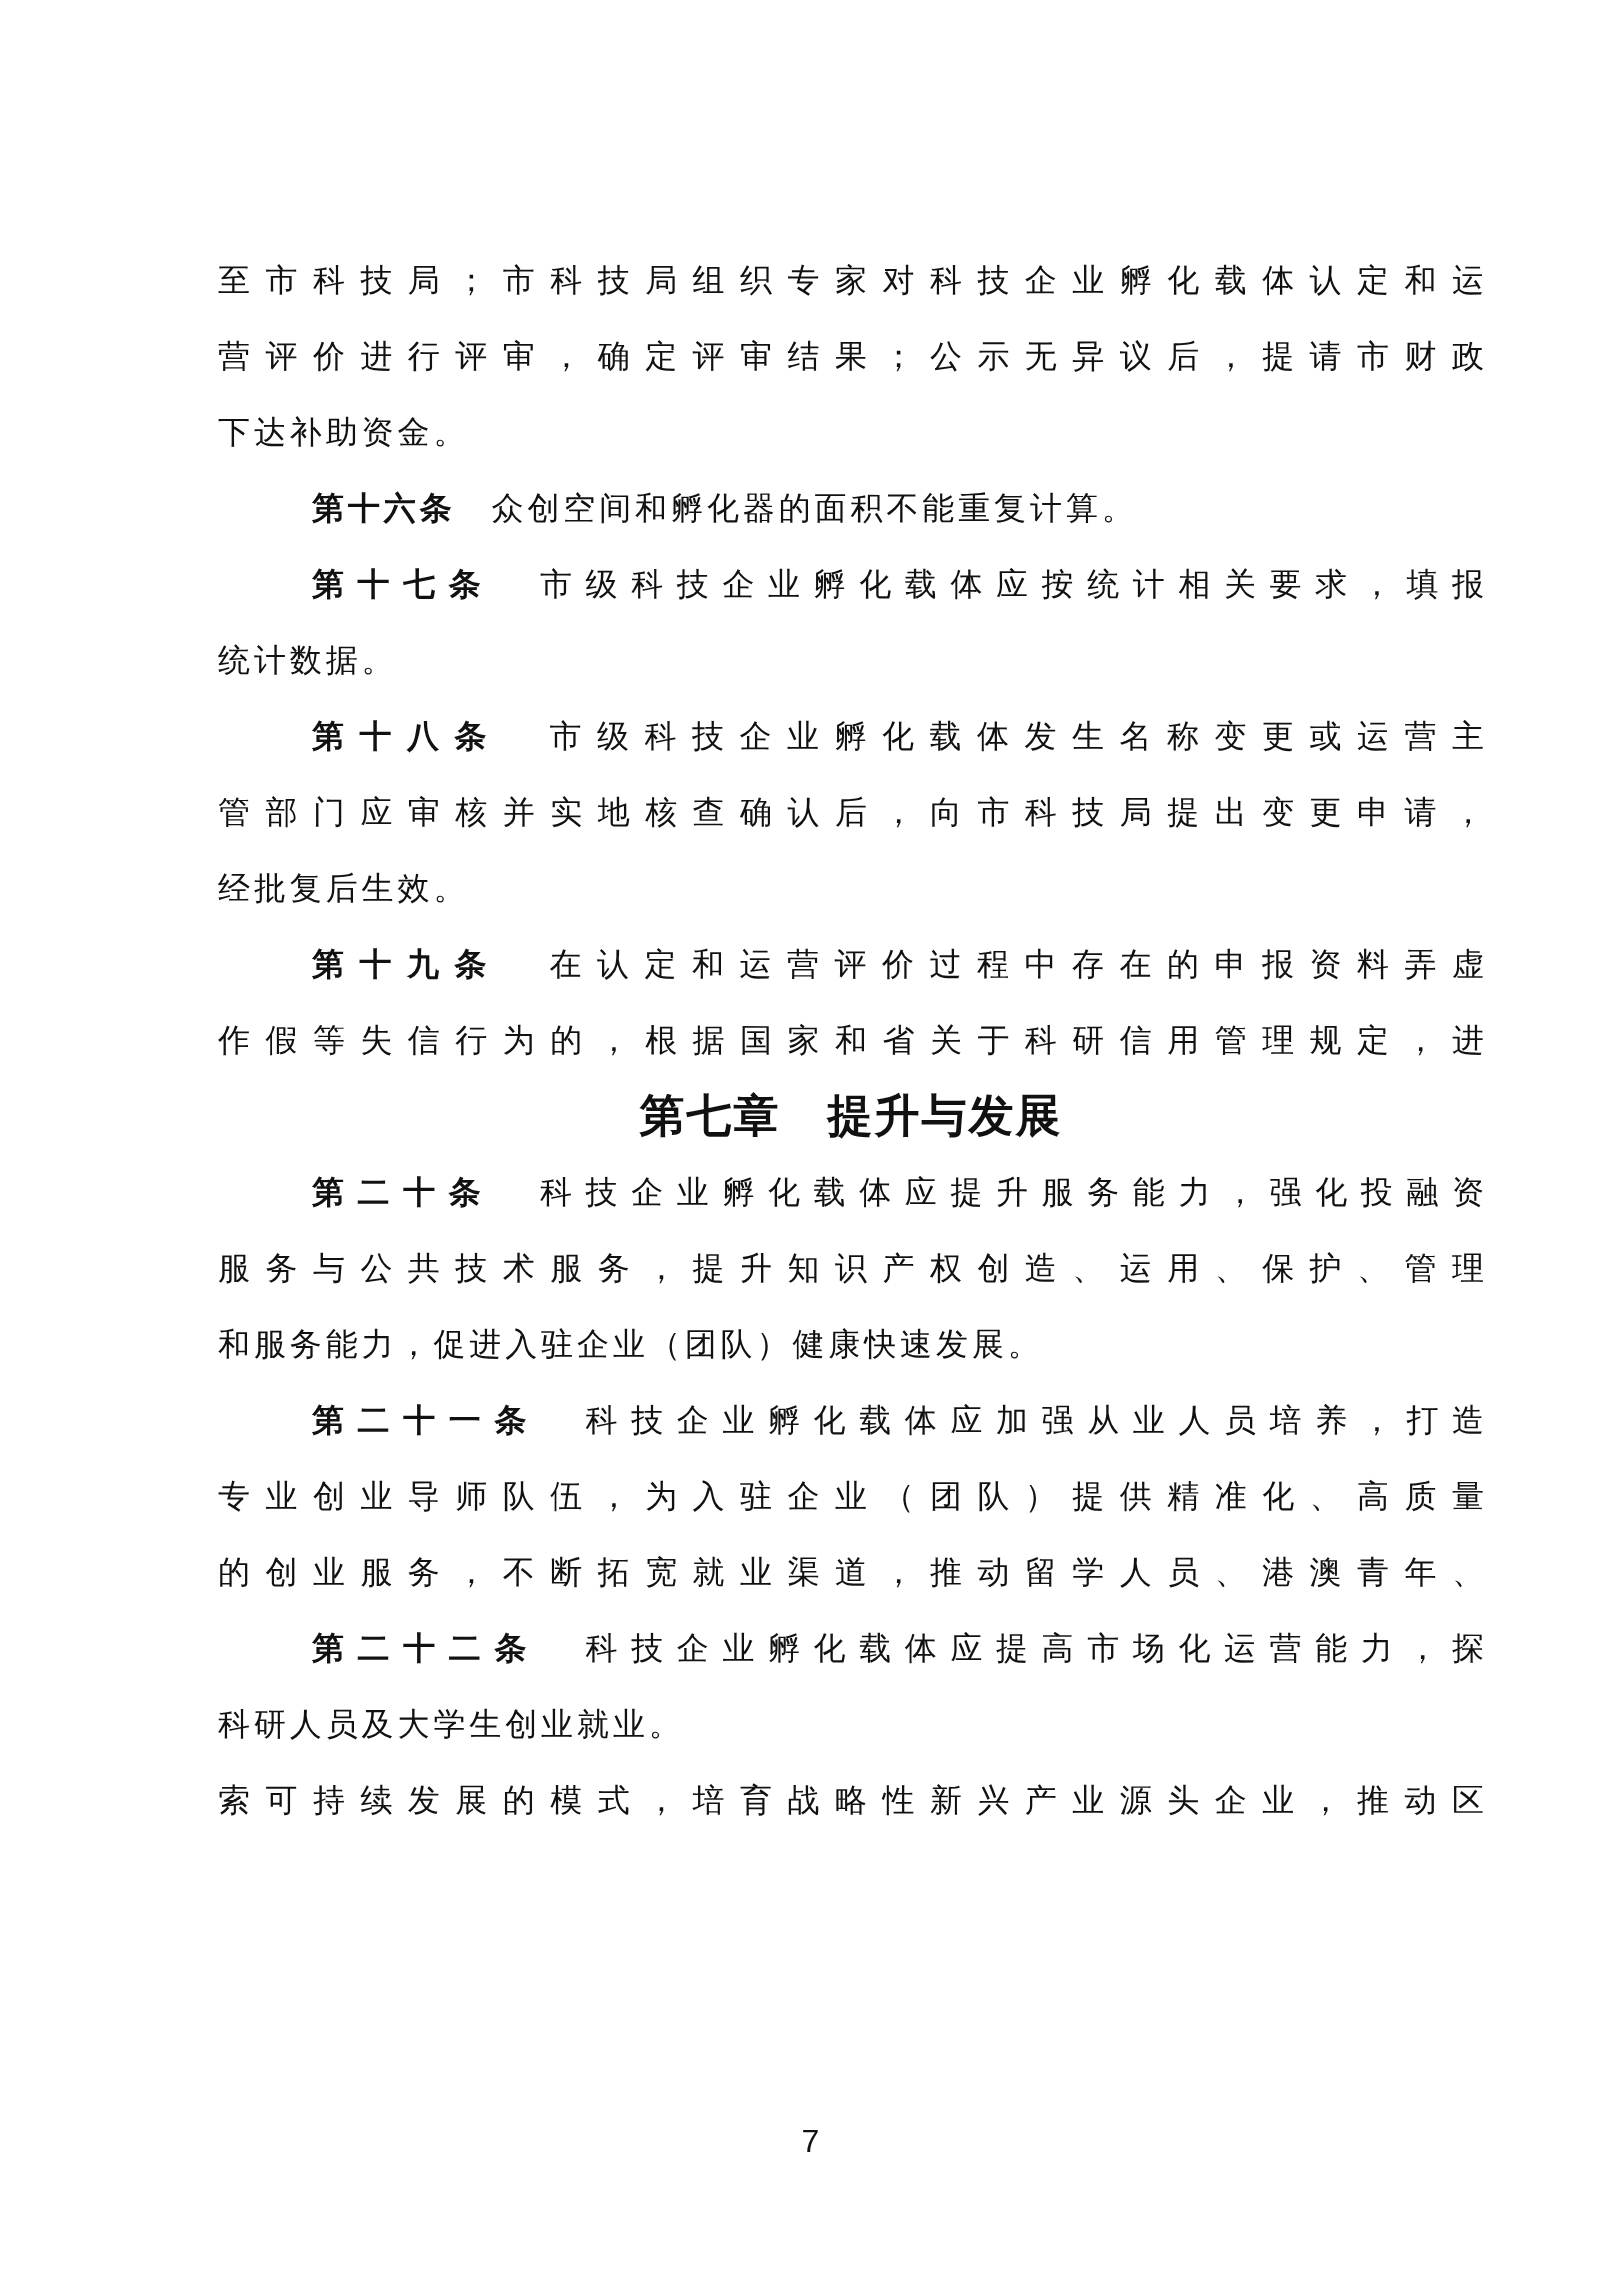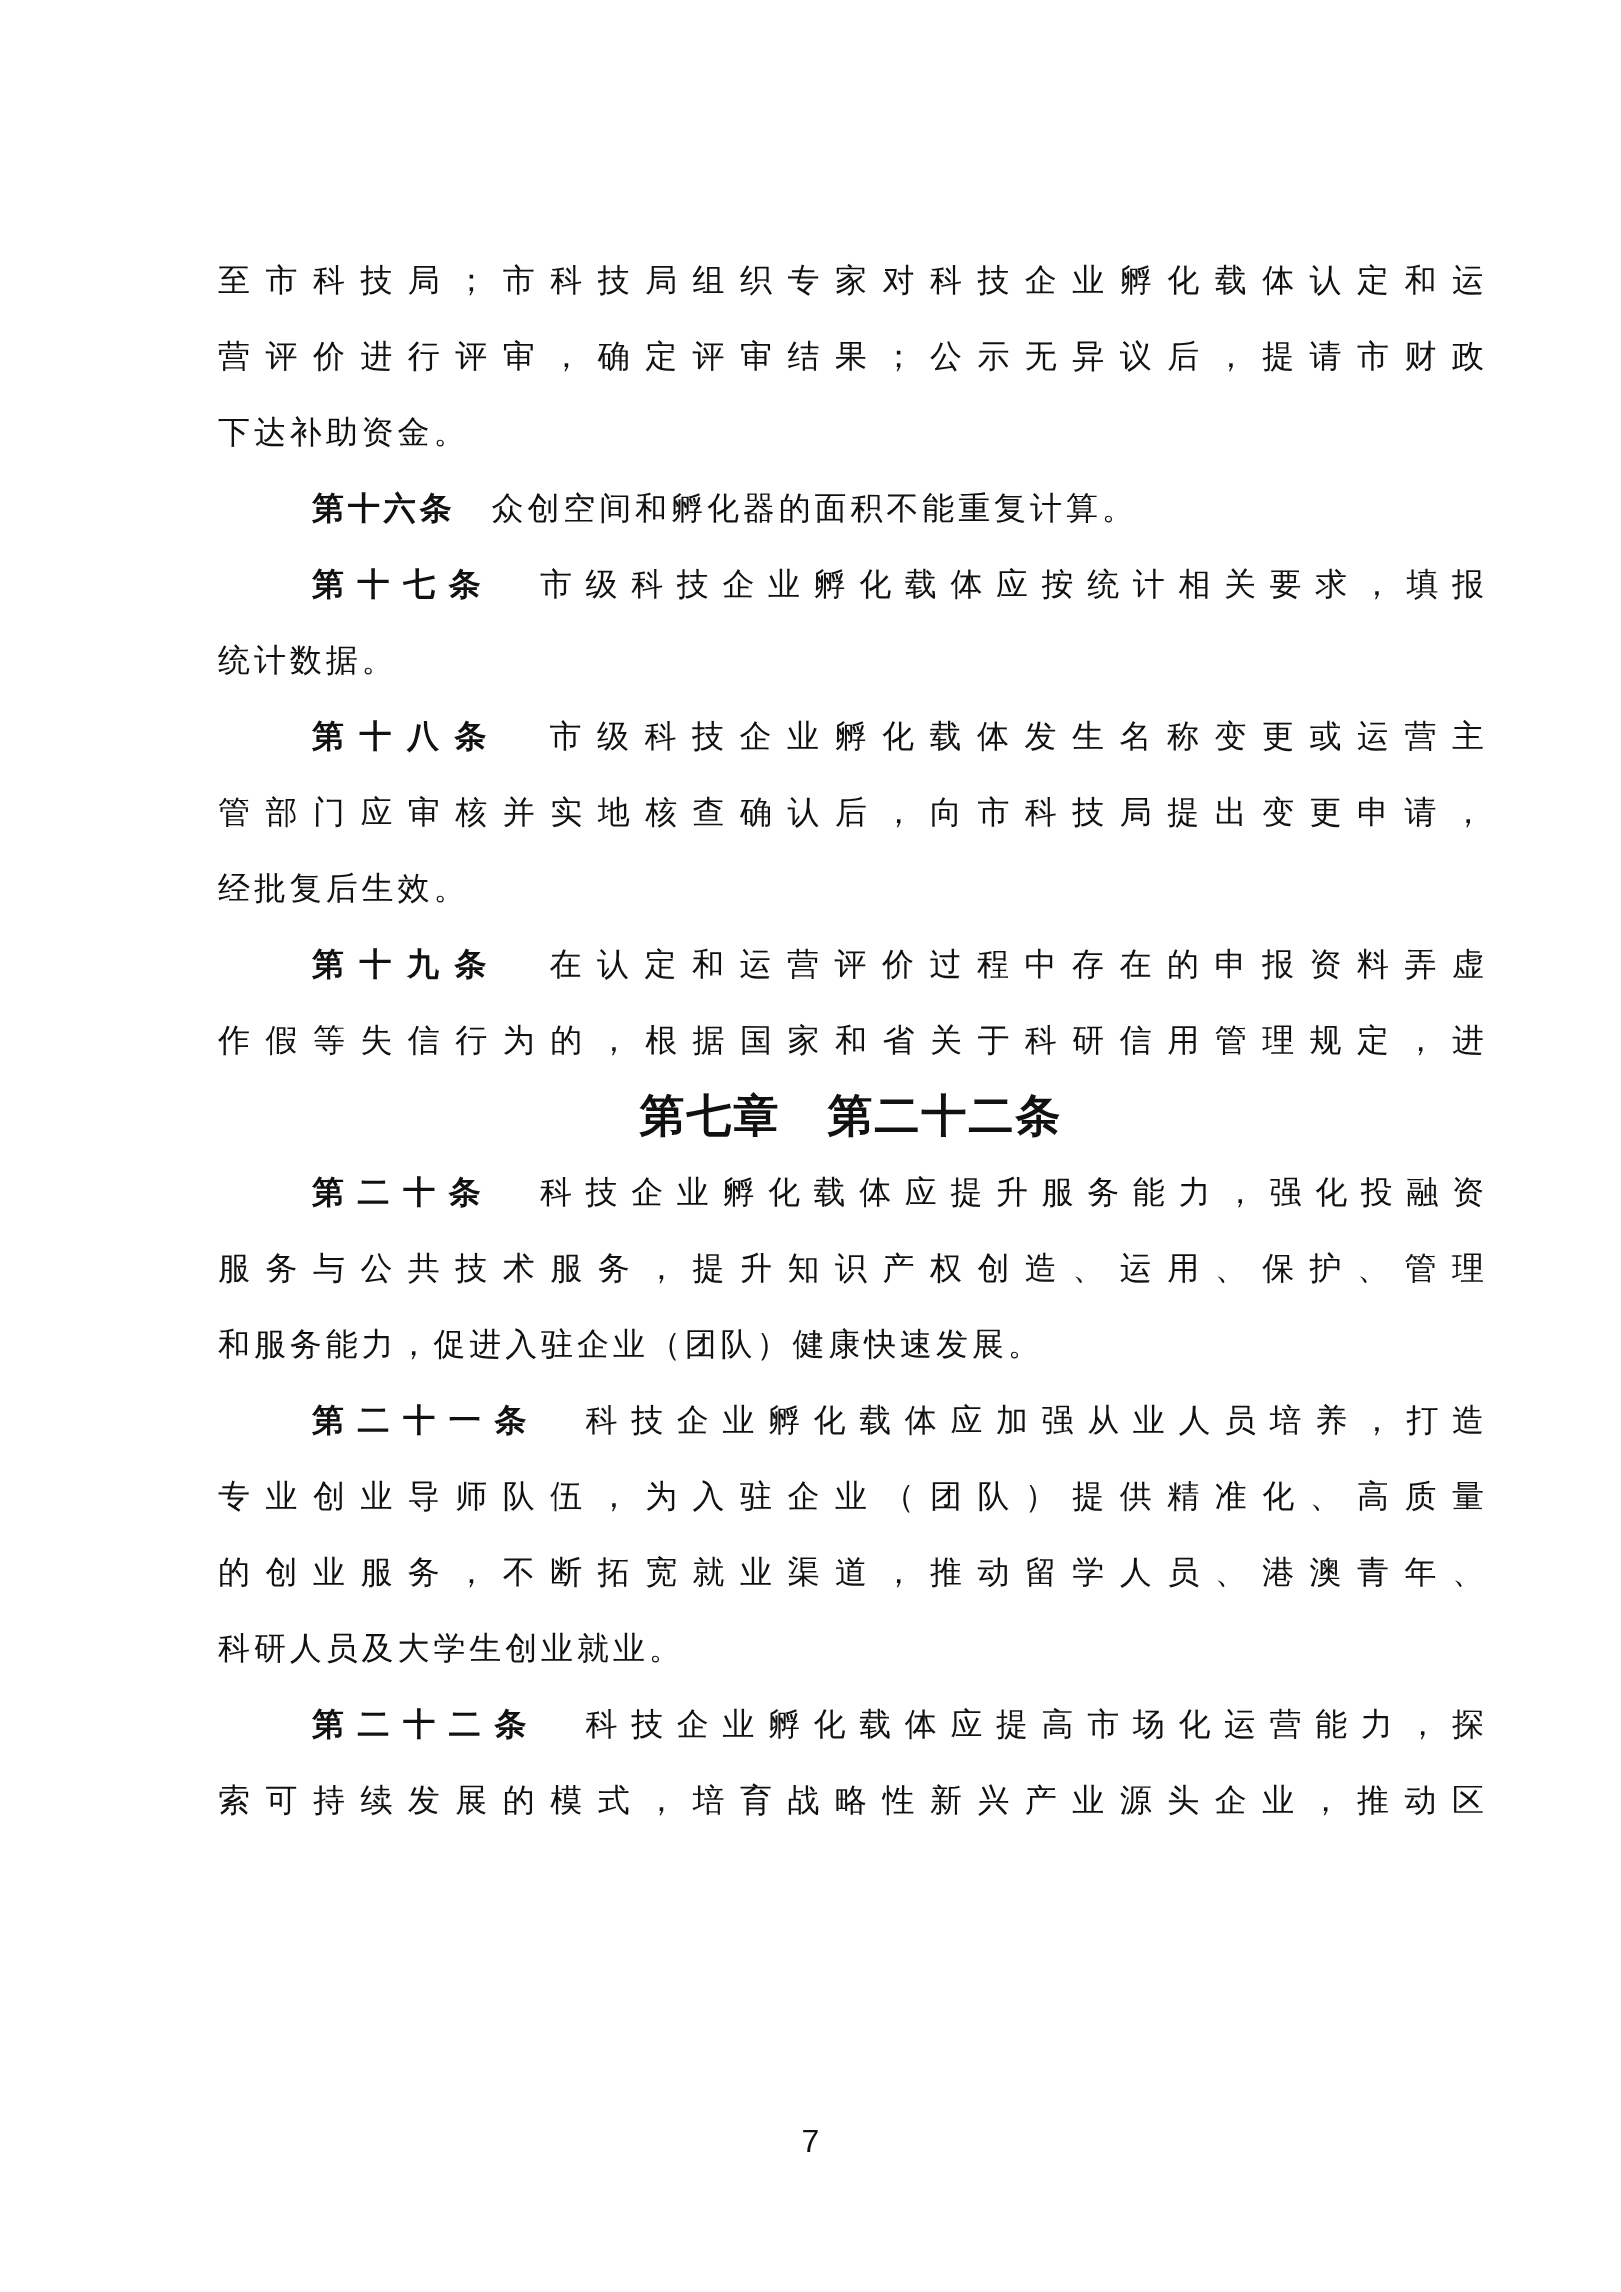--- a/index.html
+++ b/index.html
@@ -73,26 +73,26 @@
       <div class="line fill">营评价进行评审，确定评审结果；公示无异议后，提请市财政</div>
       <div class="line">下达补助资金。</div>
       <div class="line indent"><span class="art-num">第十六条</span>　众创空间和孵化器的面积不能重复计算。</div>
       <div class="line fill indent"><span class="art-num">第十七条</span>　市级科技企业孵化载体应按统计相关要求，填报</div>
       <div class="line">统计数据。</div>
       <div class="line fill indent"><span class="art-num">第十八条</span>　市级科技企业孵化载体发生名称变更或运营主</div>
       <div class="line fill">管部门应审核并实地核查确认后，向市科技局提出变更申请，</div>
       <div class="line">经批复后生效。</div>
       <div class="line fill indent"><span class="art-num">第十九条</span>　在认定和运营评价过程中存在的申报资料弄虚</div>
       <div class="line fill">作假等失信行为的，根据国家和省关于科研信用管理规定，进</div>
-      <div class="line heading">第七章　第二十二条</div>
+      <div class="line heading">第七章　提升与发展</div>
       <div class="line fill indent"><span class="art-num">第二十条</span>　科技企业孵化载体应提升服务能力，强化投融资</div>
       <div class="line fill">服务与公共技术服务，提升知识产权创造、运用、保护、管理</div>
       <div class="line">和服务能力，促进入驻企业（团队）健康快速发展。</div>
       <div class="line fill indent"><span class="art-num">第二十一条</span>　科技企业孵化载体应加强从业人员培养，打造</div>
       <div class="line fill">专业创业导师队伍，为入驻企业（团队）提供精准化、高质量</div>
       <div class="line fill">的创业服务，不断拓宽就业渠道，推动留学人员、港澳青年、</div>
+      <div class="line fill indent"><span class="art-num">第二十二条</span>　科技企业孵化载体应提高市场化运营能力，探</div>
       <div class="line">科研人员及大学生创业就业。</div>
-      <div class="line fill indent"><span class="art-num">第二十二条</span>　科技企业孵化载体应提高市场化运营能力，探</div>
       <div class="line fill">索可持续发展的模式，培育战略性新兴产业源头企业，推动区</div>
     </div>
   <div class="page-number">7</div>
 </div>
 
 
 </body></html>

